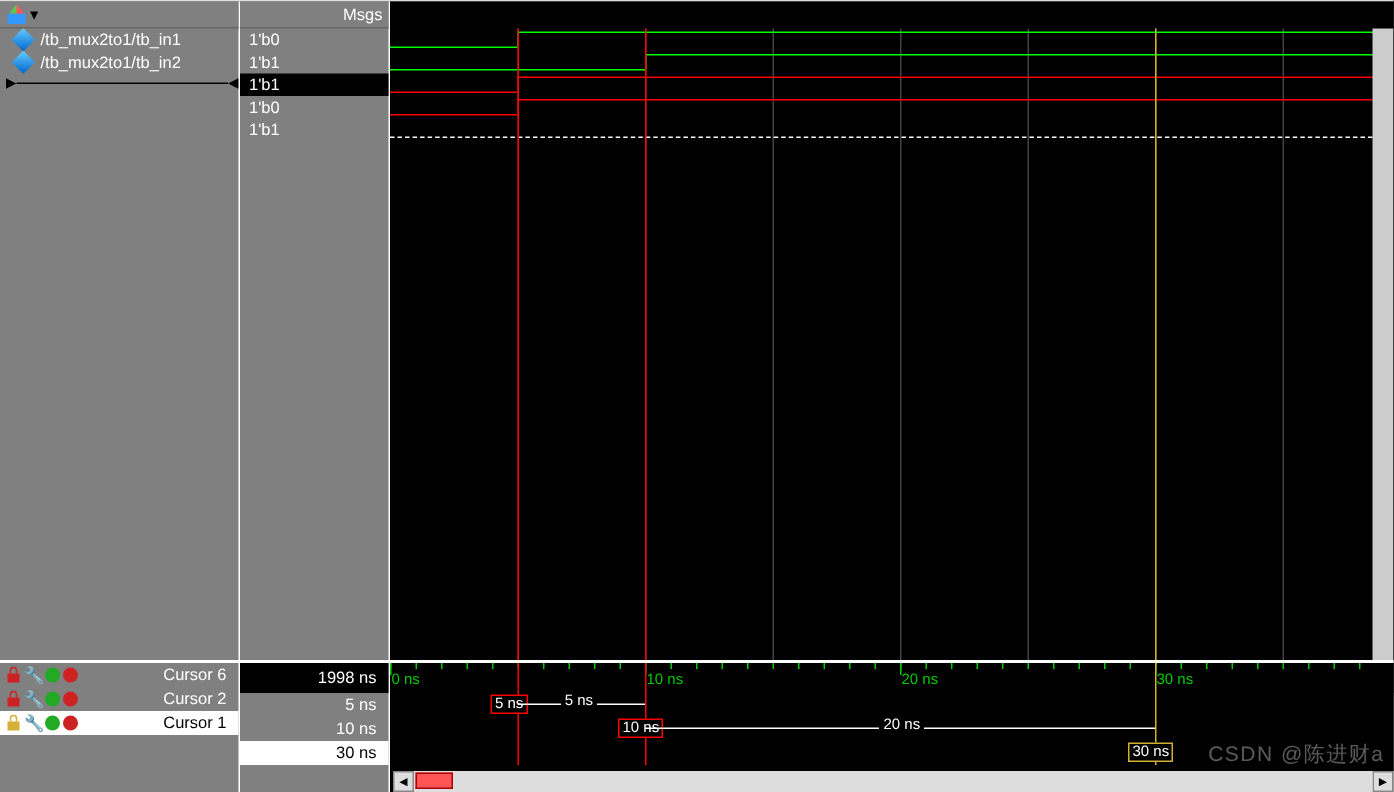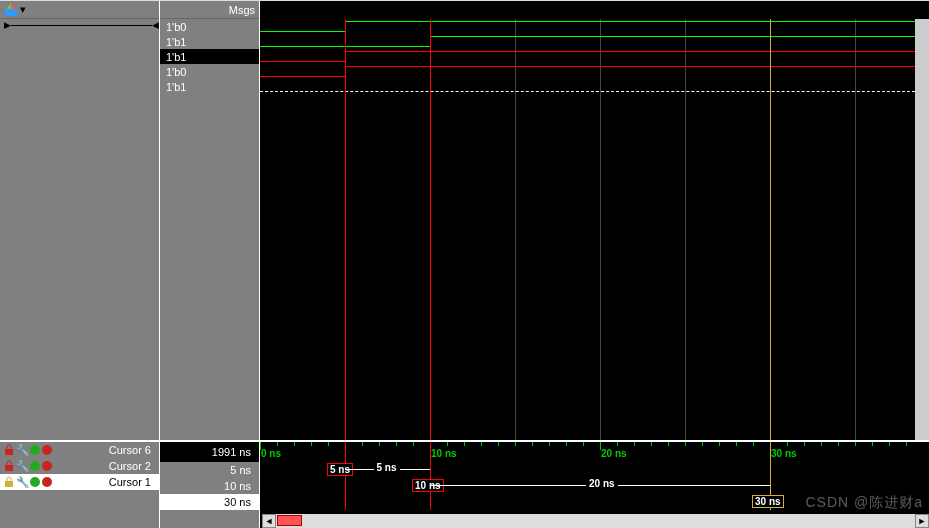--- a/index.html
+++ b/index.html
@@ -38,21 +38,21 @@
   .wave-line.r { background:#f00; }
   .wave-dash { position:absolute; height:0; border-top:1px dashed #fff; }
   .wave-edge { position:absolute; width:1px; }
   .wave-edge.g { background:#0f0; }
   .wave-edge.r { background:#f00; }
 
   
   .footer { position:absolute; left:0; right:0; bottom:0; height:88px; background:#808080; border-top:2px solid #fff; display:flex; }
   .foot-names { width:160px; border-right:1px solid #fff; }
   .foot-vals  { width:100px; border-right:1px solid #fff; }
-  .foot-wave  { flex:1; background:#000; position:relative;font-weight:bold; }
+  .foot-wave  { flex:1; background:#000; position:relative; }
   .frow { height:16px; display:flex; align-items:center; justify-content:flex-end; padding-right:8px; color:#fff; }
   .frow.sel { background:#fff; color:#000; }
   .frow .licon { display:flex; align-items:center; margin-right:auto; padding-left:4px; gap:2px; }
   .lock { width:10px; height:12px; }
   .lock svg { width:10px; height:12px; }
   .wrench { width:12px; height:12px; color:#9cf; }
   .circ { width:10px; height:10px; border-radius:50%; }
   .circ.plus { background:#2a2; }
   .circ.minus{ background:#c22; }
   .nowrow { height:20px; background:#000; color:#fff; display:flex; align-items:center; justify-content:flex-end; padding-right:8px; }
@@ -84,20 +84,28 @@
         <span class="hdr-icon">
           <svg viewBox="0 0 14 14">
               <rect x="1" y="6" width="12" height="7" fill="#39f"></rect>
               <polygon points="7,0 12,6 2,6" fill="#f55"></polygon>
               <polygon points="2,6 7,0 7,6" fill="#5c5"></polygon>
             </svg>
         </span>
         <span style="color:#000;margin-left:2px;">▾</span>
       </div>
       <div id="sigrows">
+          <div class="sigrow">
+            <span class="diamond"></span>
+            <span>/tb_mux2to1/tb_in1</span>
+          </div>
+          <div class="sigrow">
+            <span class="diamond"></span>
+            <span>/tb_mux2to1/tb_in2</span>
+          </div>
         </div>
       <div class="expand-arrow">
         <span style="color:#000;font-size:9px;">▶</span>
           <div class="arline"></div>
           <span style="color:#000;font-size:9px;">◀</span>
       </div>
     </div>
 
     <div class="col-values">
       <div class="hdr">
@@ -179,21 +187,21 @@
               <span class="wrench">🔧</span>
               <span class="circ plus"></span>
               <span class="circ minus"></span>
             </span>
             <span>Cursor 1</span>
           </div>
         </div>
     </div>
     <div class="foot-vals">
       <div class="nowrow">
-        <span>1991 ns</span>
+        <span>1998 ns</span>
       </div>
       <div id="cur-vals">
           <div class="frow">5 ns</div>
           <div class="frow">10 ns</div>
           <div class="frow sel">30 ns</div>
         </div>
     </div>
     <div class="foot-wave" id="footwave">
         <div class="ruler">
           <div class="tick" style="left: 0px;"></div>

